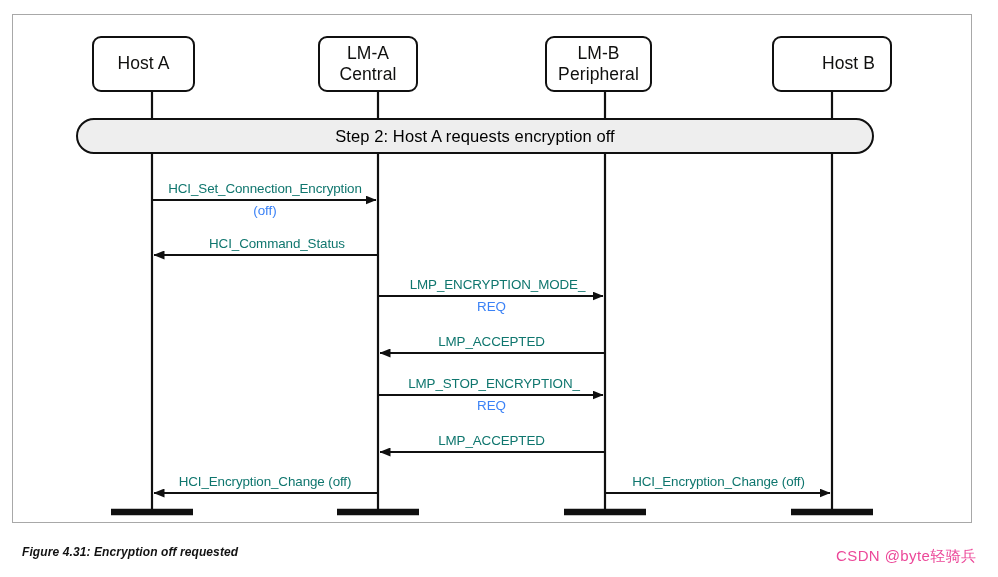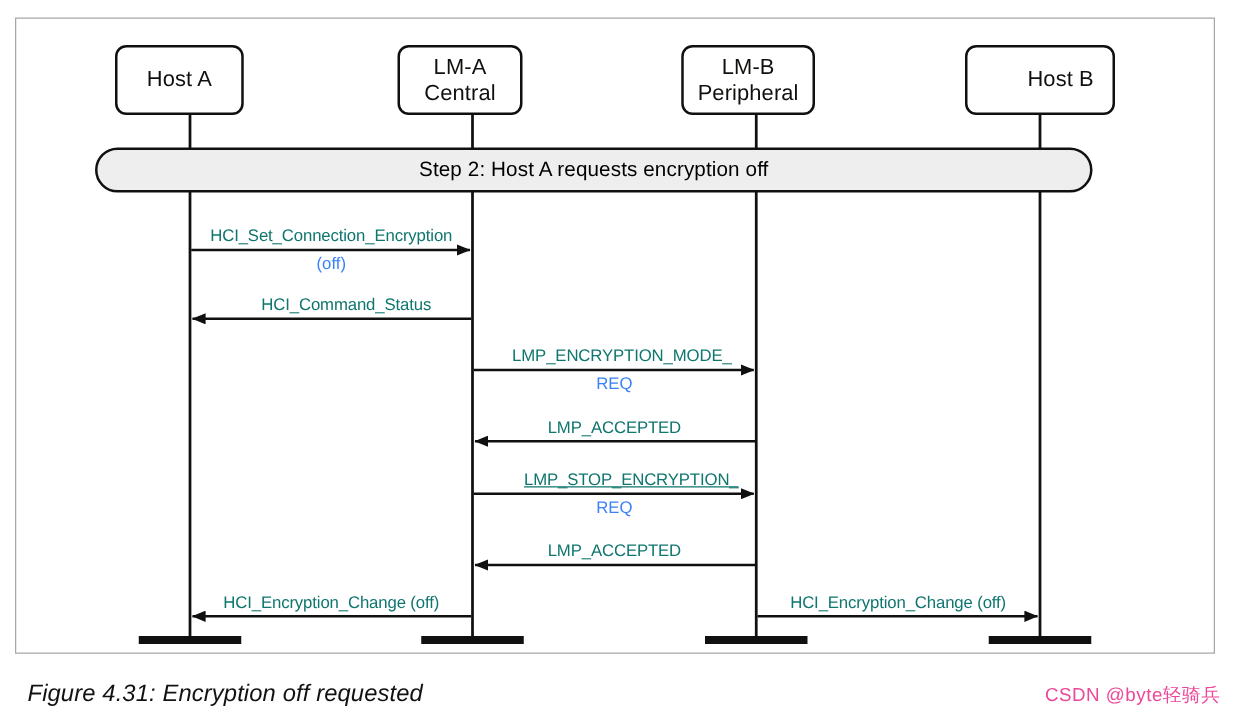--- a/index.html
+++ b/index.html
@@ -76,23 +76,23 @@
     position: absolute;
     font-size: 13.4px;
     color: #3b82f6;
     white-space: nowrap;
     text-align: center;
   }
   #figure-caption {
     position: absolute;
     left: 22px;
     top: 545px;
-    font-size: 19px;
+    font-size: 12px;
     font-style: italic;
-    font-weight: normal;
+    font-weight: bold;
     color: #121212;
     letter-spacing: 0.1px;
     white-space: nowrap;
   }
   #watermark {
     position: absolute;
     left: 836px;
     top: 547px;
     font-size: 15px;
     color: #ec4899;
@@ -156,21 +156,21 @@
       <span>Host B</span>
     </div>
   </div>
 <div id="labels-layer">
     <div class="msg-label" style="top: 181px; text-align: left; transform: translateX(-50%); left: 265px;">HCI_Set_Connection_Encryption</div>
     <div class="msg-sub" style="top: 203px; left: 265px; transform: translateX(-50%);">(off)</div>
     <div class="msg-label" style="top: 236px; text-align: center; transform: translateX(-50%); left: 265px; margin-left: 12px;">HCI_Command_Status</div>
     <div class="msg-label" style="top: 277px; text-align: left; transform: translateX(-50%); left: 491.5px; padding-left: 12px;">LMP_ENCRYPTION_MODE_</div>
     <div class="msg-sub" style="top: 299px; left: 491.5px; transform: translateX(-50%);">REQ</div>
     <div class="msg-label" style="top: 334px; text-align: left; transform: translateX(-50%); left: 491.5px;">LMP_ACCEPTED</div>
-    <div class="msg-label" style="top: 376px; text-align: center; transform: translateX(-50%); left: 505px; text-decoration: underline;">LMP_STOP_ENCRYPTION_</div>
+    <div class="msg-label" style="top: 376px; text-align: center; transform: translateX(-50%); left: 494px;">LMP_STOP_ENCRYPTION_</div>
     <div class="msg-sub" style="top: 398px; left: 491.5px; transform: translateX(-50%);">REQ</div>
     <div class="msg-label" style="top: 433px; text-align: left; transform: translateX(-50%); left: 491.5px;">LMP_ACCEPTED</div>
     <div class="msg-label" style="top: 474px; text-align: left; transform: translateX(-50%); left: 265px;">HCI_Encryption_Change (off)</div>
     <div class="msg-label" style="top: 474px; text-align: left; transform: translateX(-50%); left: 718.5px;">HCI_Encryption_Change (off)</div>
   </div>
 
 <div id="figure-caption">Figure 4.31: Encryption off requested</div>
 <div id="watermark">CSDN @byte轻骑兵</div>
 
 </body></html>

